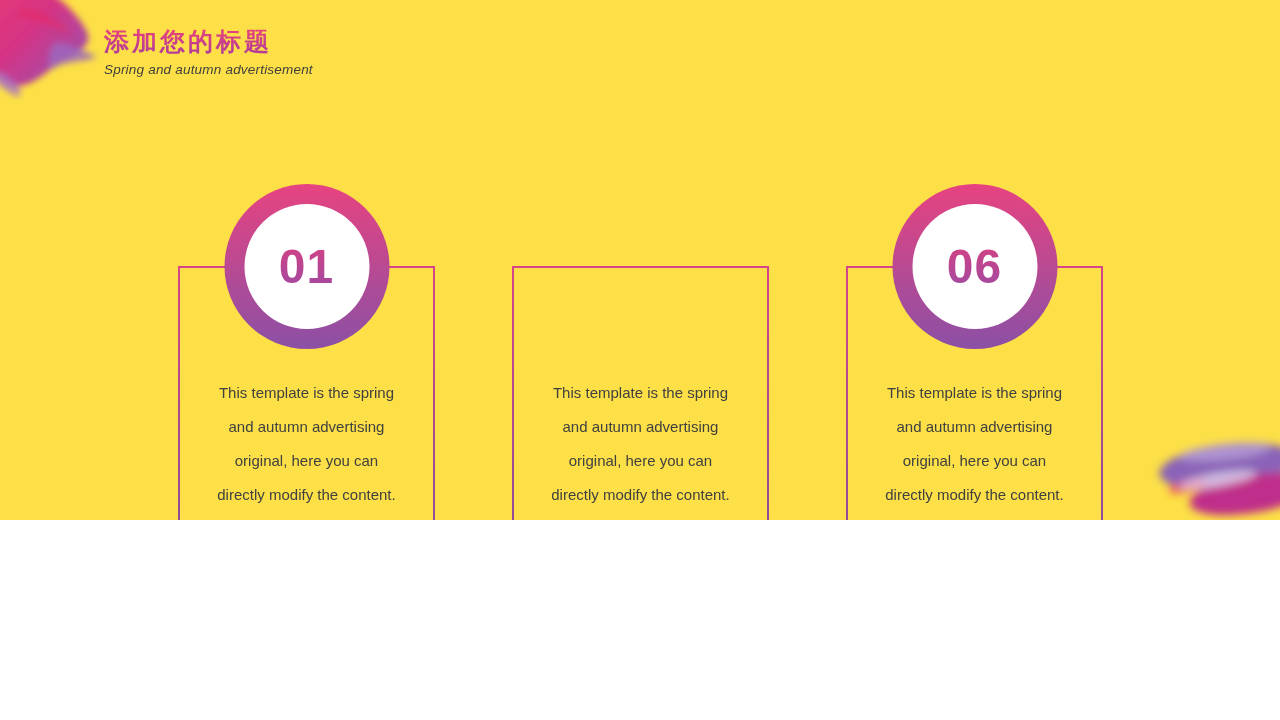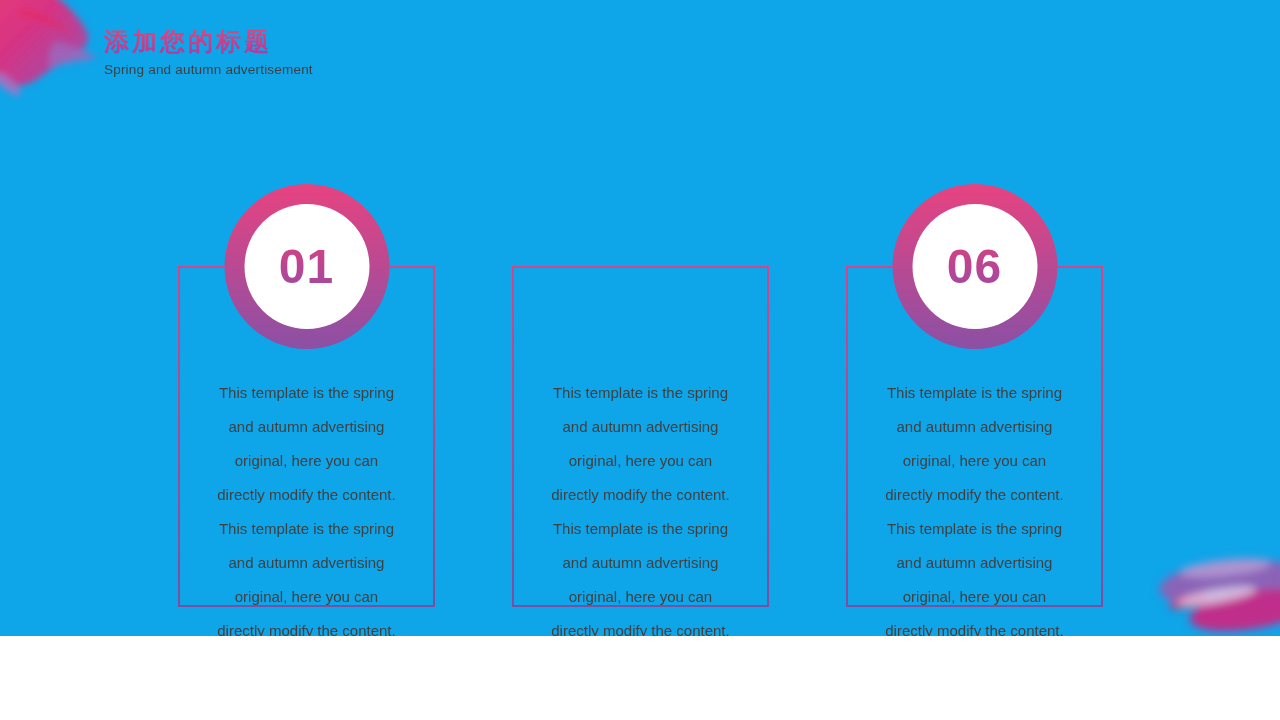--- a/index.html
+++ b/index.html
@@ -4,22 +4,22 @@
 <style>
   html, body {
     margin: 0;
     padding: 0;
     background: #ffffff;
     font-family: "Liberation Sans", "DejaVu Sans", sans-serif;
   }
   .slide {
     position: relative;
     width: 1280px;
-    height: 636px;
-    background: #0ea5e9;
+    height: 520px;
+    background: #fde047;
     overflow: hidden;
   }
 
   
   .brush {
     position: absolute;
     pointer-events: none;
   }
   .brush-tl { left: 0; top: 0; width: 112px; height: 100px; }
   .brush-br { right: 0; bottom: 0; width: 155px; height: 88px; }
@@ -35,20 +35,21 @@
     background: linear-gradient(180deg, #ee4377 0%, #a93aa0 100%);
     -webkit-background-clip: text;
     background-clip: text;
     color: transparent;
   }
   .slide-subtitle {
     margin: 5px 3px 0 0;
     font-size: 13.5px;
     color: #3f3f3f;
     letter-spacing: 0.2px;
+    font-style: italic;
   }
 
   
   .card {
     position: absolute;
     top: 266px;
     width: 257px;
     height: 341px;
     box-sizing: border-box;
     border: 2px solid #b2479a;

